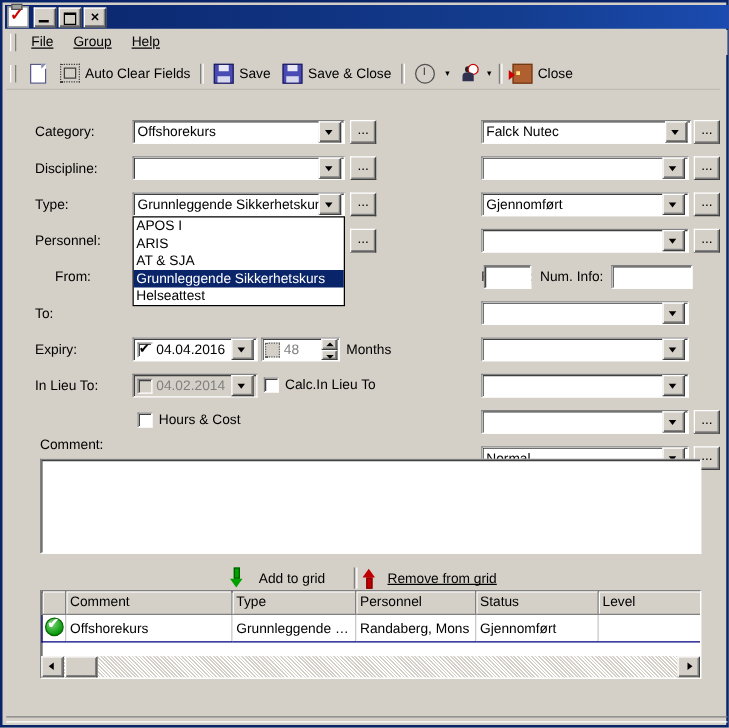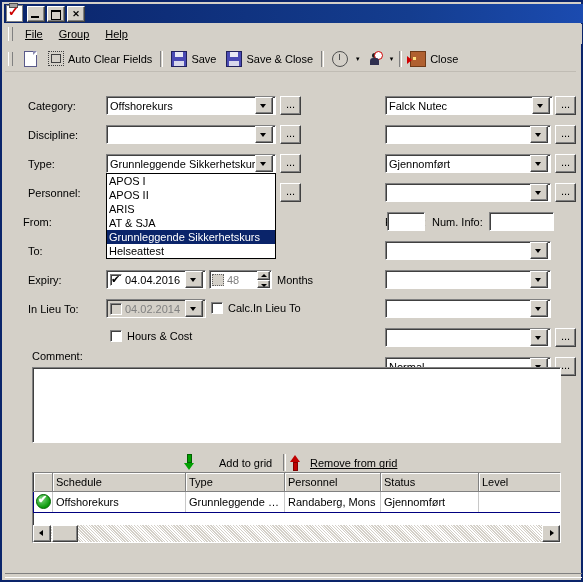--- a/index.html
+++ b/index.html
@@ -402,31 +402,30 @@
 
     <div class="lbl" style="left:26px; top:84px;">Type:</div>
     <div class="field" style="left:104px; top:80px; width:170px;">
       <span class="val">Grunnleggende Sikkerhetskurs</span>
       <span class="combo-btn"></span>
     </div>
     <div class="ellipsis-btn" style="left:278px; top:80px;">...</div>
 
     <div class="dropdown" style="left:104px; top:99px; width:170px;">
       <div class="dd-item">APOS I</div>
-      <div class="dd-item">APOS II</div>
       <div class="dd-item">ARIS</div>
       <div class="dd-item">AT &amp; SJA</div>
       <div class="dd-item sel">Grunnleggende Sikkerhetskurs</div>
       <div class="dd-item">Helseattest</div>
     </div>
 
     <div class="lbl" style="left:26px; top:113px;">Personnel:</div>
     <div class="ellipsis-btn" style="left:278px; top:109px;">...</div>
 
-    <div class="lbl" style="left:21px; top:142px;">From:</div>
+    <div class="lbl" style="left:42px; top:142px;">From:</div>
     <div class="lbl" style="left:26px; top:171px;">To:</div>
 
     <div class="lbl" style="left:26px; top:200px;">Expiry:</div>
     <div class="field" style="left:104px; top:196px; width:100px;">
       <span class="cb checked" style="margin-left:3px;"></span>
       <span class="val">04.04.2016</span>
       <span class="combo-btn"></span>
     </div>
     <div class="field" style="left:207px; top:196px; width:63px;">
       <span class="cb gray" style="margin-left:2px; border-style:dotted; border-color:#606060; box-shadow:none;"></span>
@@ -524,42 +523,42 @@
     <div class="ellipsis-btn" style="left:553px; top:283px;">...</div>
 
     <div class="lbl" style="left:30px; top:276px;">Comment:</div>
     <div class="textarea" style="left:30px; top:293px; width:529px; height:76px;">
       <span style="display:block;padding:2px 3px;font-size:11px;"></span>
     </div>
   </div>
 
   <div class="gridactions" style="left:182px; top:452px;">
     <span class="arrow-dn"></span>
-    <span style="margin-left:24px;">Add to grid</span>
+    <span style="margin-left:12px;">Add to grid</span>
   </div>
   <div class="tb-sep" style="position:absolute; left:278px; top:452px; height:17px;"></div>
   <div class="gridactions" style="left:288px; top:452px;">
     <span class="arrow-up"></span>
     <span style="margin-left:9px; text-decoration:underline; text-decoration-skip-ink:none;">Remove from grid</span>
   </div>
 
   <div class="gridwrap" style="left:30px; top:470px; width:529px; height:71px;">
     <table class="grid">
       <colgroup>
         <col style="width:19px">
           <col style="width:133px">
           <col style="width:99px">
         <col style="width:96px">
           <col style="width:98px">
           <col style="width:82px">
       </colgroup>
       <thead>
         <tr>
           <th></th>
-          <th>Schedule</th>
+          <th>Comment</th>
           <th>Type</th>
           <th>Personnel</th>
           <th>Status</th>
           <th>Level</th>
         </tr>
       </thead>
       <tbody>
         <tr class="selrow">
           <td style="padding-left:1px;">
             <span class="okmark"></span>

